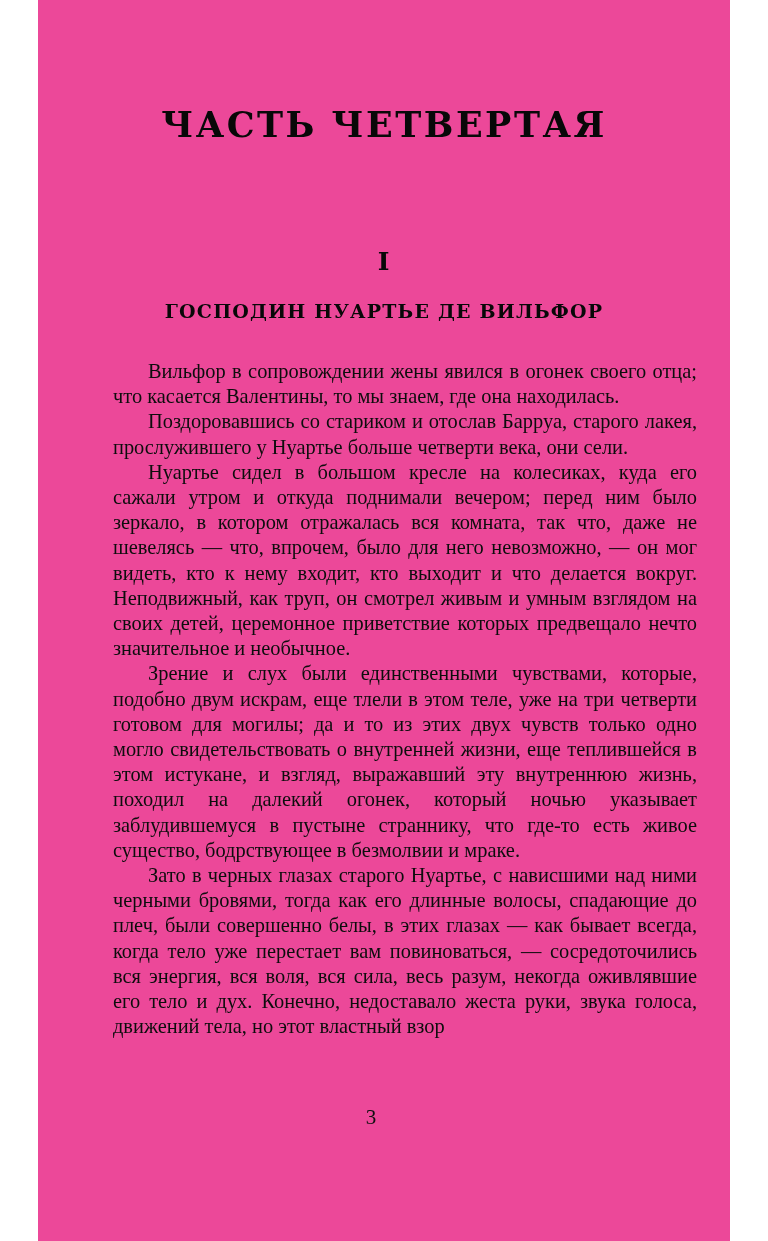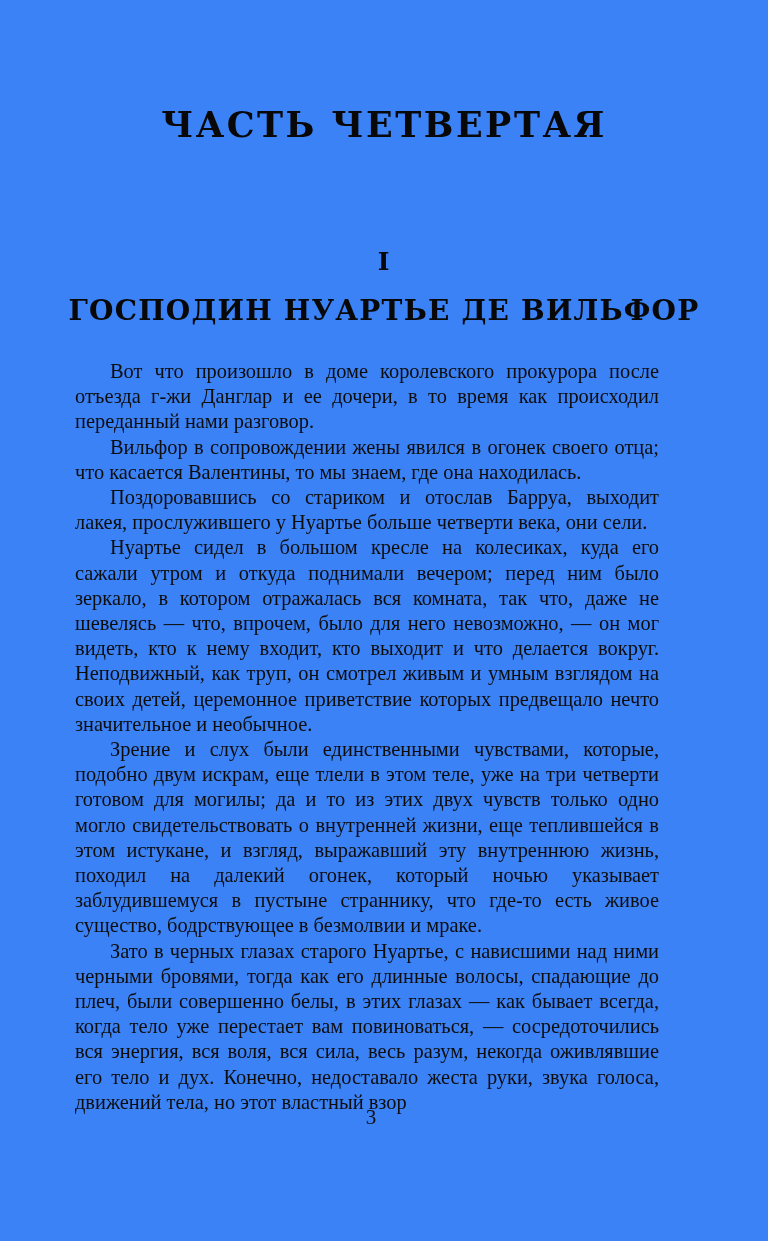--- a/index.html
+++ b/index.html
@@ -3,24 +3,24 @@
 <meta charset="utf-8">
 <title>Book page</title>
 <style>
   html, body {
     margin: 0;
     padding: 0;
     background: #ffffff;
   }
   .page {
     position: relative;
-    width: 768px;
+    width: 692px;
     height: 1241px;
     margin: 0 auto;
-    background: #3b82f6;
+    background: #ec4899;
     overflow: hidden;
     box-sizing: border-box;
   }
 
   
   .part-title {
     position: absolute;
     left: 0;
     right: 0;
     top: 104px;
@@ -51,21 +51,21 @@
 
   
   .chapter-title {
     position: absolute;
     left: 0;
     right: 0;
     top: 297px;
     text-align: center;
     font-family: "DejaVu Serif", "Liberation Serif", serif;
     font-weight: 700;
-    font-size: 28px;
+    font-size: 19px;
     line-height: 28px;
     letter-spacing: 1.2px;
     color: #080808;
     white-space: nowrap;
   }
 
   
   .body-text {
     position: absolute;
     left: 75px;
@@ -107,23 +107,22 @@
 
 <div class="page">
 
   <div class="part-title">ЧАСТЬ ЧЕТВЕРТАЯ</div>
 
   <div class="chapter-number">I</div>
 
   <div class="chapter-title">ГОСПОДИН НУАРТЬЕ ДЕ ВИЛЬФОР</div>
 
   <div class="body-text">
-    <p>Вот что произошло в доме королевского прокурора после отъезда г-жи Данглар и ее дочери, в то время как происходил переданный нами разговор.</p>
     <p>Вильфор в сопровождении жены явился в огонек своего отца; что касается Валентины, то мы знаем, где она находилась.</p>
-    <p>Поздоровавшись со стариком и отослав Барруа, выходит лакея, прослужившего у Нуартье больше четверти века, они сели.</p>
+    <p>Поздоровавшись со стариком и отослав Барруа, старого лакея, прослужившего у Нуартье больше четверти века, они сели.</p>
     <p>Нуартье сидел в большом кресле на колесиках, куда его сажали утром и откуда поднимали вечером; перед ним было зеркало, в котором отражалась вся комната, так что, даже не шевелясь — что, впрочем, было для него невозможно, — он мог видеть, кто к нему входит, кто выходит и что делается вокруг. Неподвижный, как труп, он смотрел живым и умным взглядом на своих детей, церемонное приветствие которых предвещало нечто значительное и необычное.</p>
     <p>Зрение и слух были единственными чувствами, которые, подобно двум искрам, еще тлели в этом теле, уже на три четверти готовом для могилы; да и то из этих двух чувств только одно могло свидетельствовать о внутренней жизни, еще теплившейся в этом истукане, и взгляд, выражавший эту внутреннюю жизнь, походил на далекий огонек, который ночью указывает заблудившемуся в пустыне страннику, что где-то есть живое существо, бодрствующее в безмолвии и мраке.</p>
     <p>Зато в черных глазах старого Нуартье, с нависшими над ними черными бровями, тогда как его длинные волосы, спадающие до плеч, были совершенно белы, в этих глазах — как бывает всегда, когда тело уже перестает вам повиноваться, — сосредоточились вся энергия, вся воля, вся сила, весь разум, некогда оживлявшие его тело и дух. Конечно, недоставало жеста руки, звука голоса, движений тела, но этот властный взор</p>
   </div>
 
   <div class="folio">3</div>
 
 </div>
 
 </body></html>

